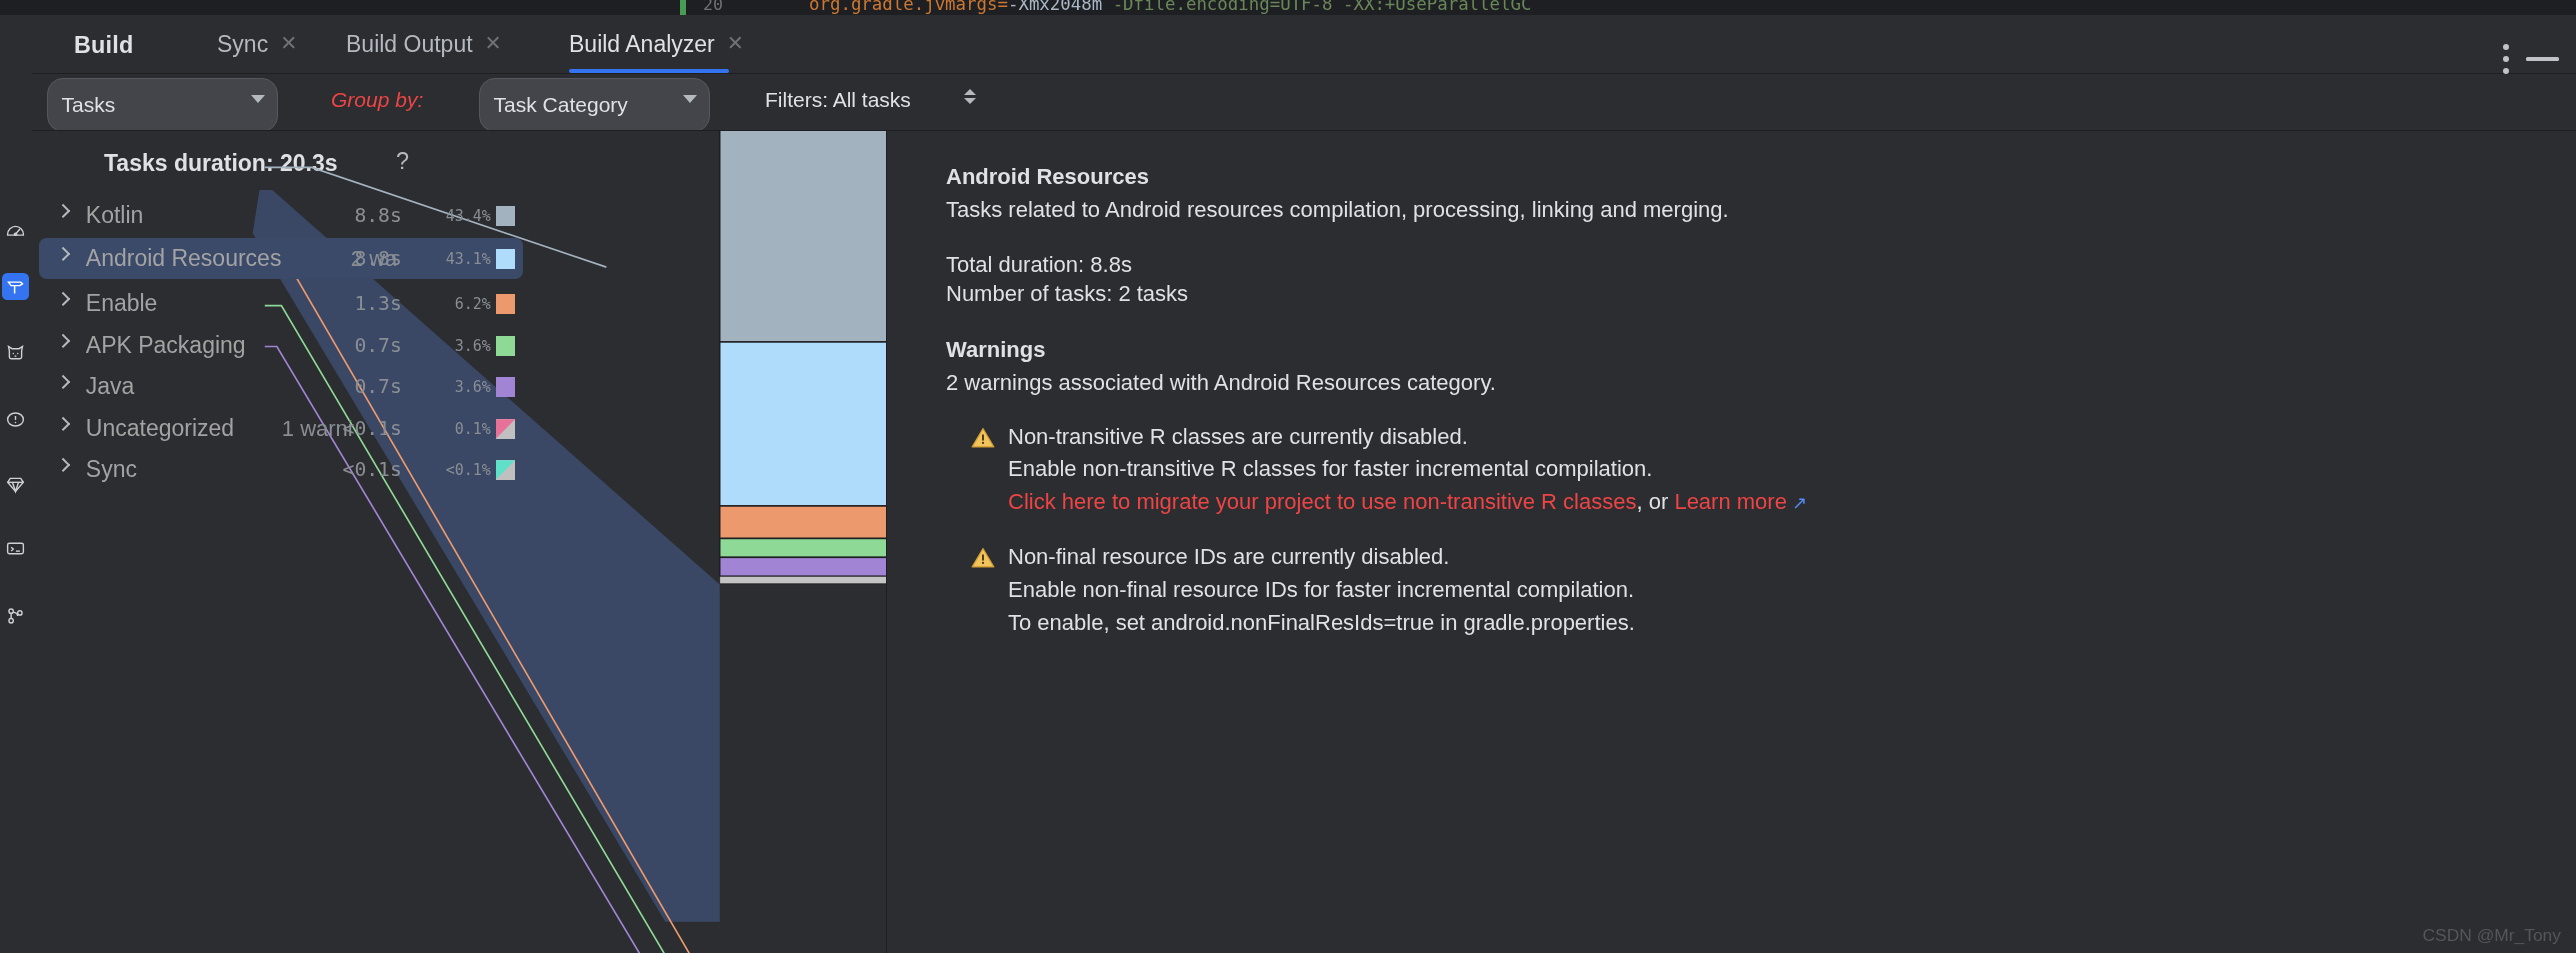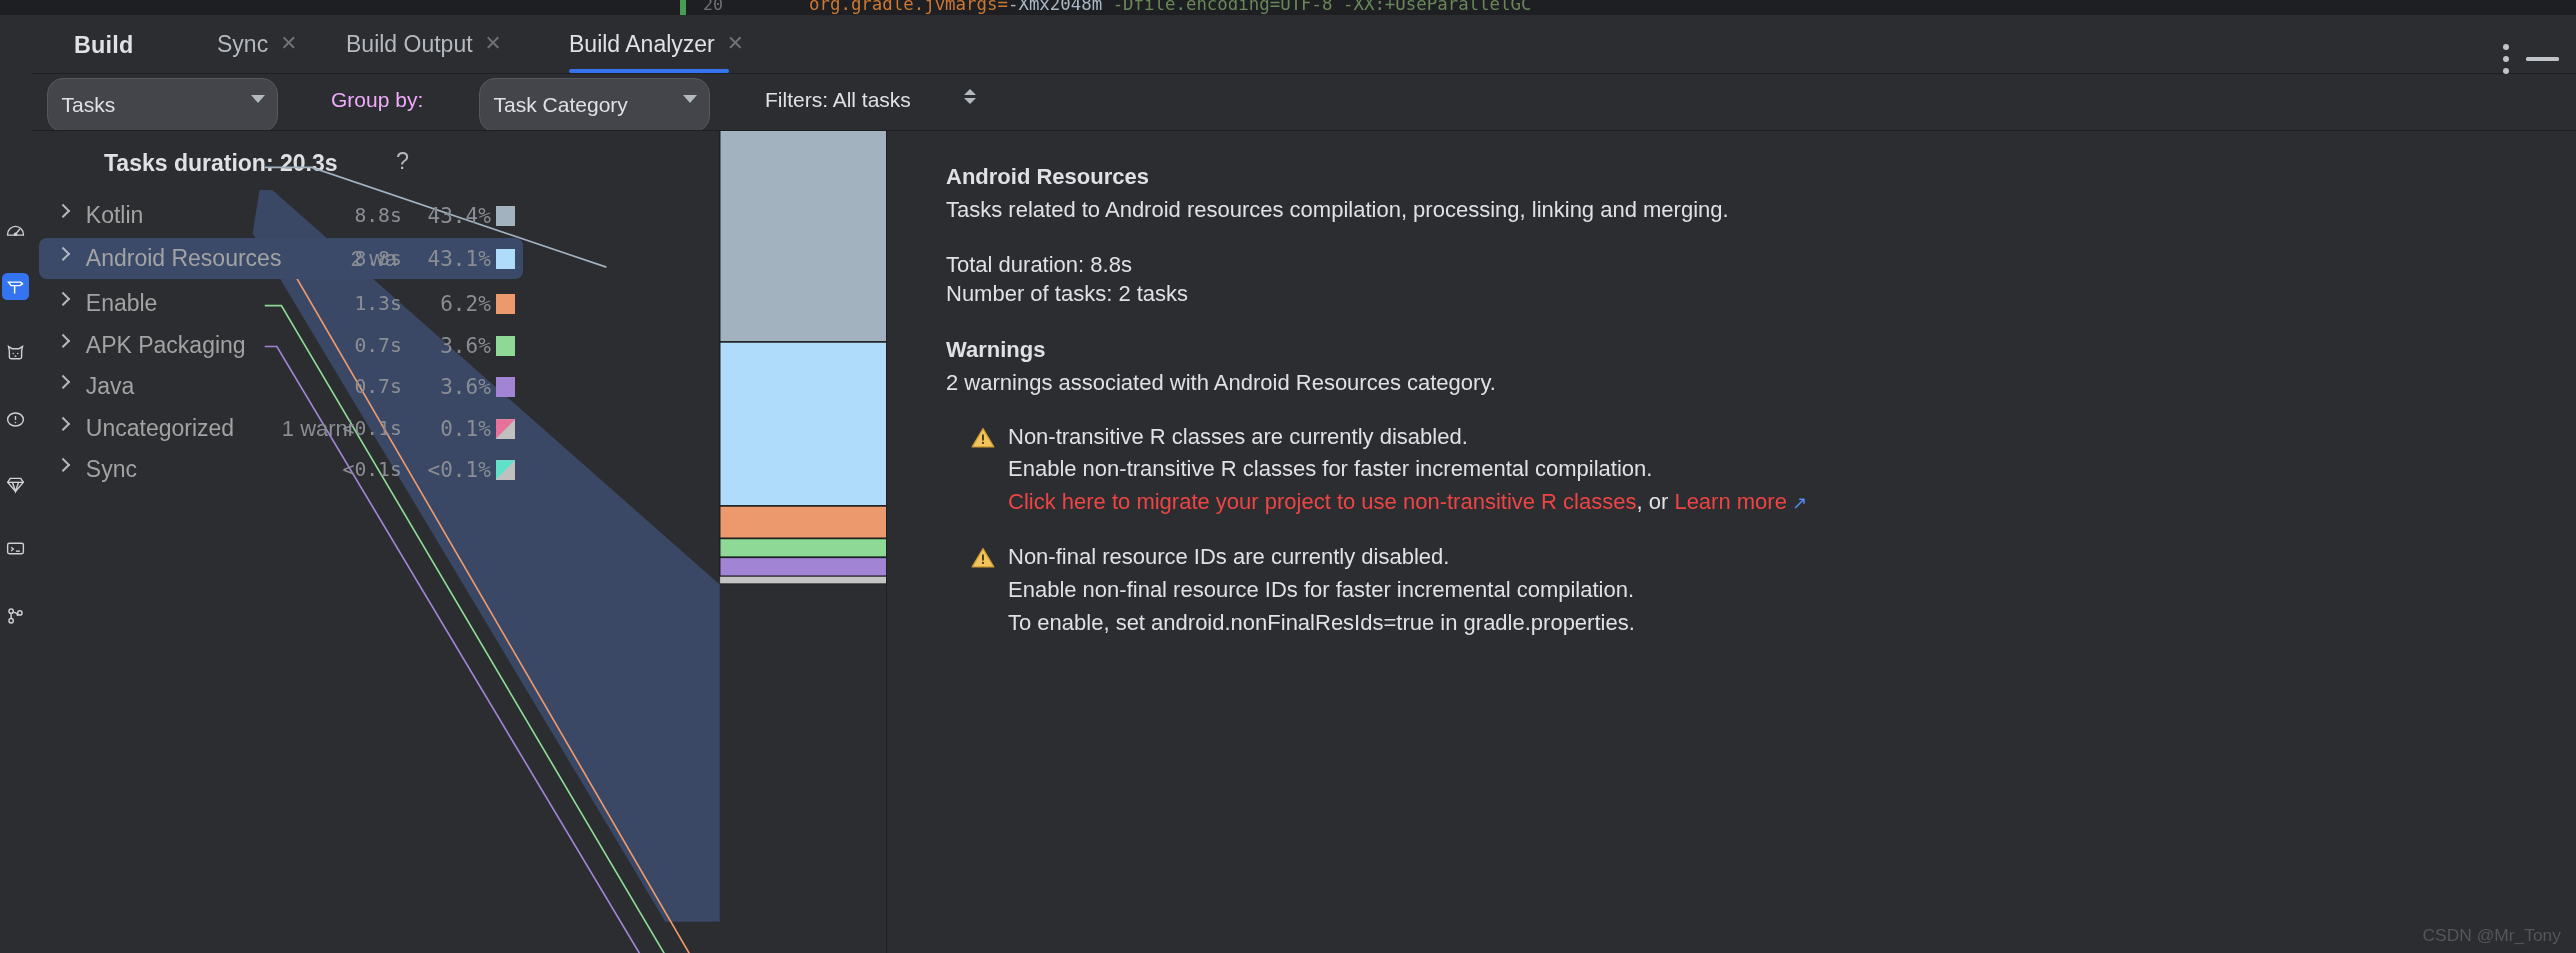--- a/index.html
+++ b/index.html
@@ -131,21 +131,21 @@
   }
   .combo .caret {
     position: absolute; right: 12px; top: 16px;
     width: 0; height: 0;
     border-left: 7.6px solid transparent;
     border-right: 7.6px solid transparent;
     border-top: 8.3px solid #b4b8bf;
   }
   #groupby-label {
     position: absolute; left: 299px; top: 13.6px;
-    font-size: 21px; color: #f0abfc;
+    font-size: 21px; color: #ef4444; font-style: italic;
   }
   #filters-label {
     position: absolute; left: 733px; top: 13.6px;
     font-size: 21px; color: #dfe1e5;
   }
   #filters-arrows {
     position: absolute; left: 932px; top: 15px;
     display: flex; flex-direction: column; gap: 3px; align-items: center;
   }
   #filters-arrows .up {
@@ -220,21 +220,21 @@
   .tree-row .row-dur {
     position: absolute; right: 121px;
     font-family: "DejaVu Sans Mono", monospace;
     font-size: 19.7px; color: #8a8e94;
     text-align: right;
     white-space: nowrap;
   }
   .tree-row .row-pct {
     position: absolute; right: 32px;
     font-family: "DejaVu Sans Mono", monospace;
-    font-size: 21px; color: #8a8e94;
+    font-size: 15px; color: #8a8e94;
     text-align: right;
     white-space: nowrap;
   }
   .tree-row .swatch {
     position: absolute; right: 7.6px; top: 11.3px;
     width: 19.7px; height: 19.7px;
     overflow: hidden;
   }
   .swatch .half-a, .swatch .half-b {
     position: absolute; left: 0; top: 0; width: 19.7px; height: 19.7px;

